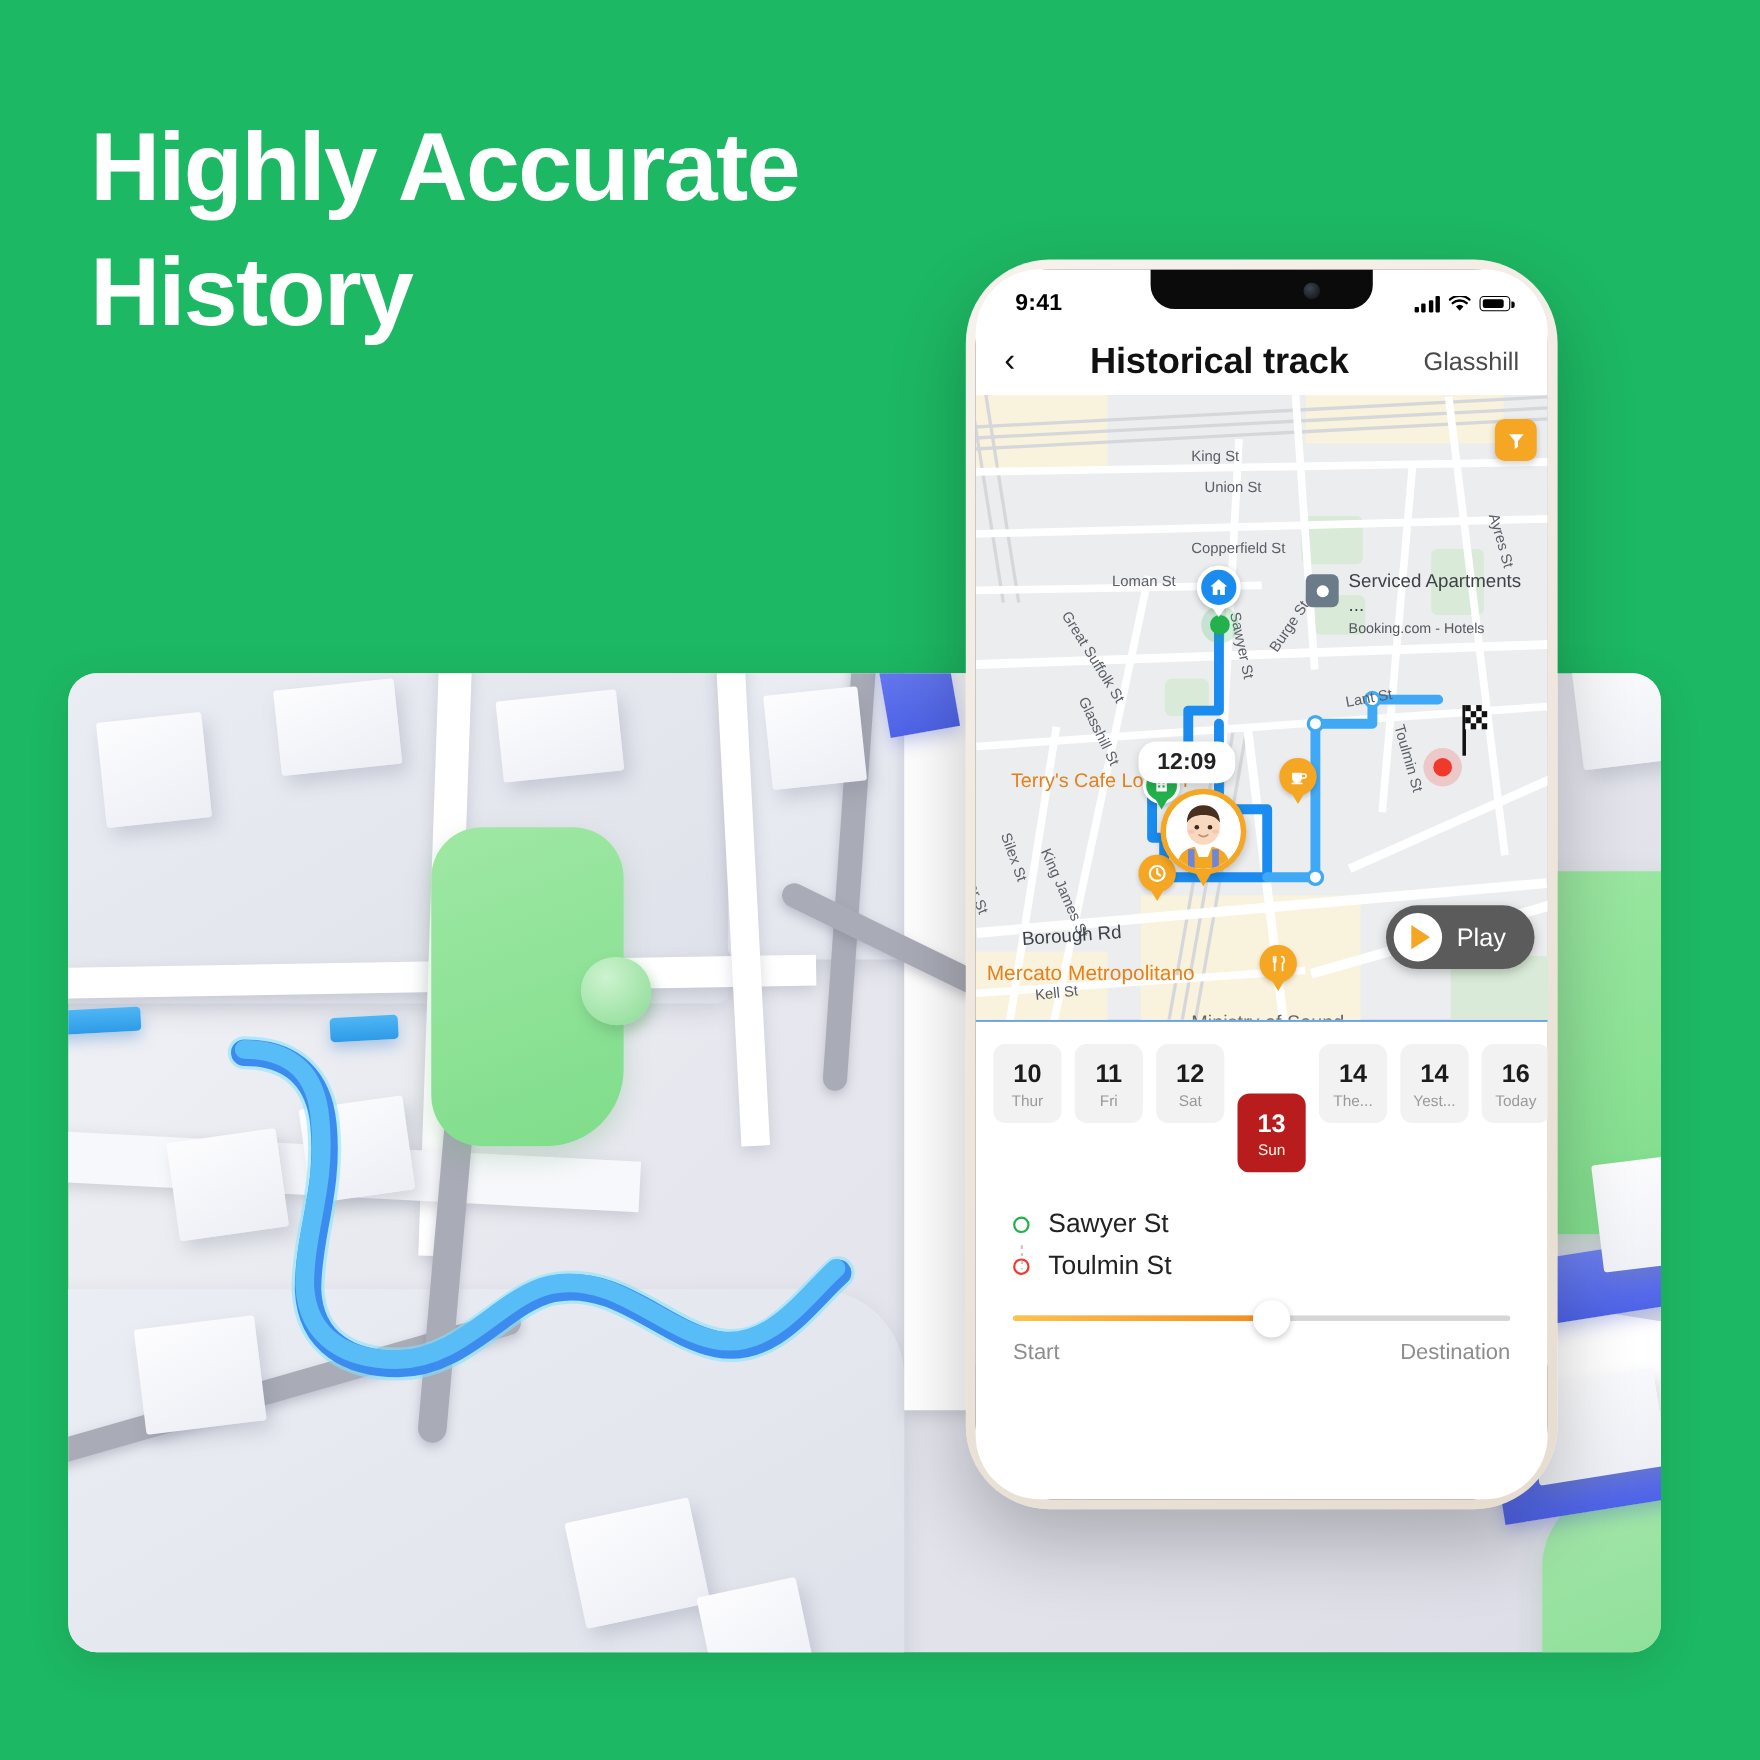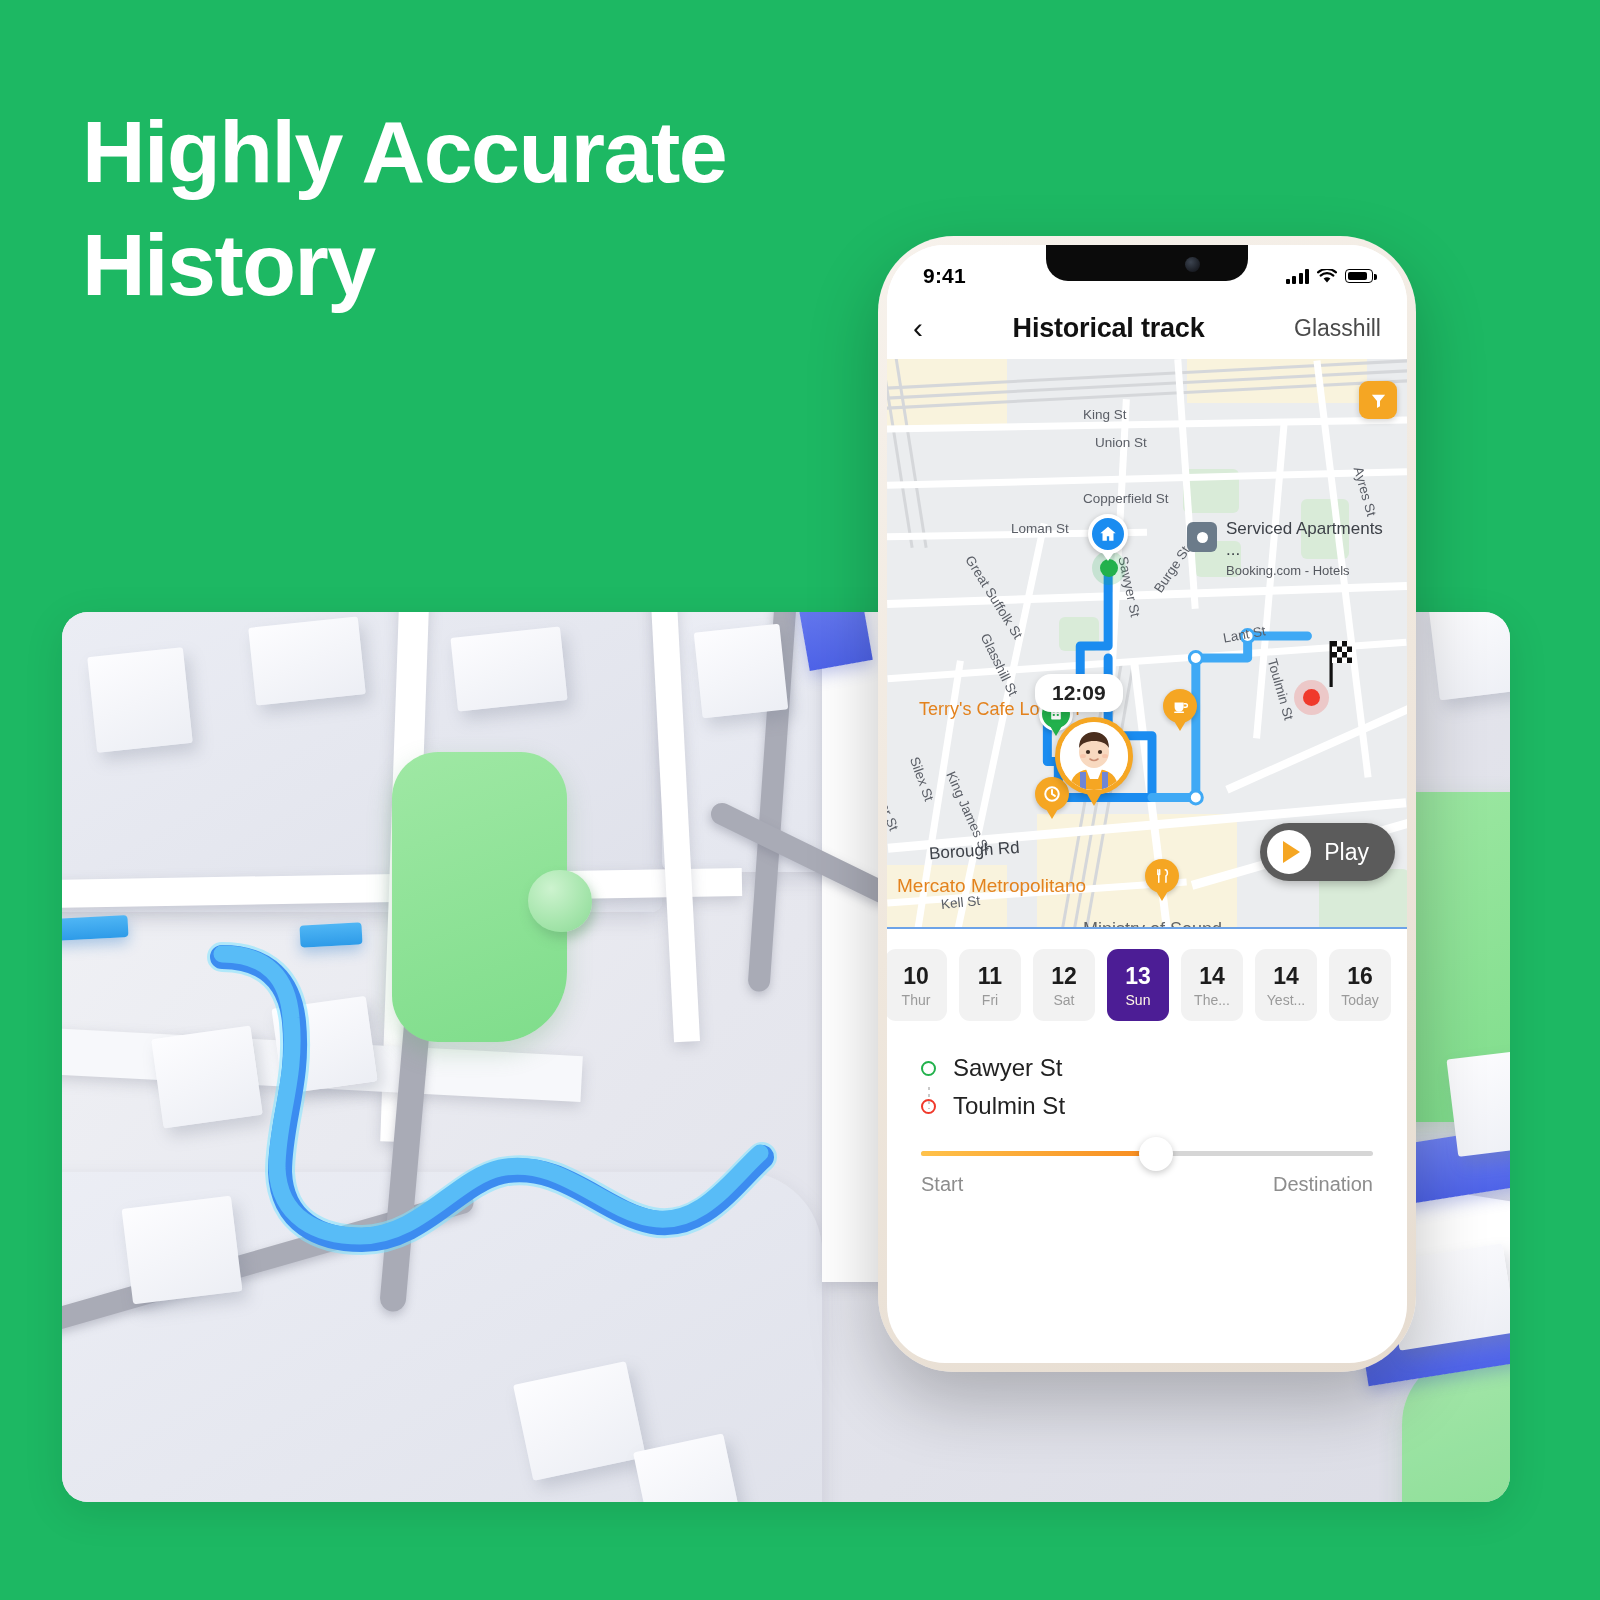--- a/index.html
+++ b/index.html
@@ -150,21 +150,21 @@
 
   
   .navbar {
     position: relative; z-index: 30;
     height: 62px;
     display: flex; align-items: center; justify-content: space-between;
     padding: 0 26px;
     background: #fff;
   }
   .nav-back { font-size: 30px; color:#111; font-weight:400; line-height:1; cursor:pointer; }
-  .nav-title { font-size: 27px; font-weight: 700; color: #111; letter-spacing:-0.2px; }
+  .nav-title { font-size: 33px; font-weight: 700; color: #111; letter-spacing:-0.2px; }
   .nav-settings { font-size: 23px; color: #4a4a4a; }
 
   
   .map {
     position: relative;
     height: 570px;
     background: #eceef0;
     overflow: hidden;
     border-bottom: 2px solid #6da3e8;
   }
@@ -270,31 +270,31 @@
   .play-btn .pb-tri {
     width:0;height:0;
     border-top:11px solid transparent;border-bottom:11px solid transparent;
     border-left:17px solid #F5A623; margin-left:5px;
   }
   .play-btn .pb-label { color:#fff; font-size:23px; }
 
   
   .panel { background:#fff; padding: 20px 0 0; }
   .date-strip {
-    display:flex; gap:12px; padding: 0 16px; overflow:hidden;justify-content:flex-end;
+    display:flex; gap:12px; padding: 0 16px; overflow:hidden;
   }
   .date-chip {
     flex:0 0 auto; width:62px; height:72px;
     background:#f2f2f2; border-radius:11px;
     display:flex; flex-direction:column; align-items:center; justify-content:center;
     gap:2px; cursor:pointer;
   }
   .date-chip .dc-num { font-size:23px; font-weight:700; color:#1c1c1c; }
   .date-chip .dc-day { font-size:14px; color:#9a9a9a; }
-  .date-chip.active { background:#4c1d95; }
+  .date-chip.active { background:#b91c1c;margin-top:45px; }
   .date-chip.active .dc-num { color:#fff; }
   .date-chip.active .dc-day { color:#fff6e6; }
 
   .route-list { padding: 28px 34px 0; position:relative; }
   .route-row { display:flex; align-items:center; gap:17px; height:38px; }
   .rr-dot { width:15px; height:15px; border-radius:50%; border:2.6px solid #22B14C; background:#fff; flex:0 0 auto; }
   .rr-dot.end { border-color:#F0392B; }
   .rr-label { font-size:24px; color:#222; }
   .route-link {
     position:absolute; left:41px; top:66px;

